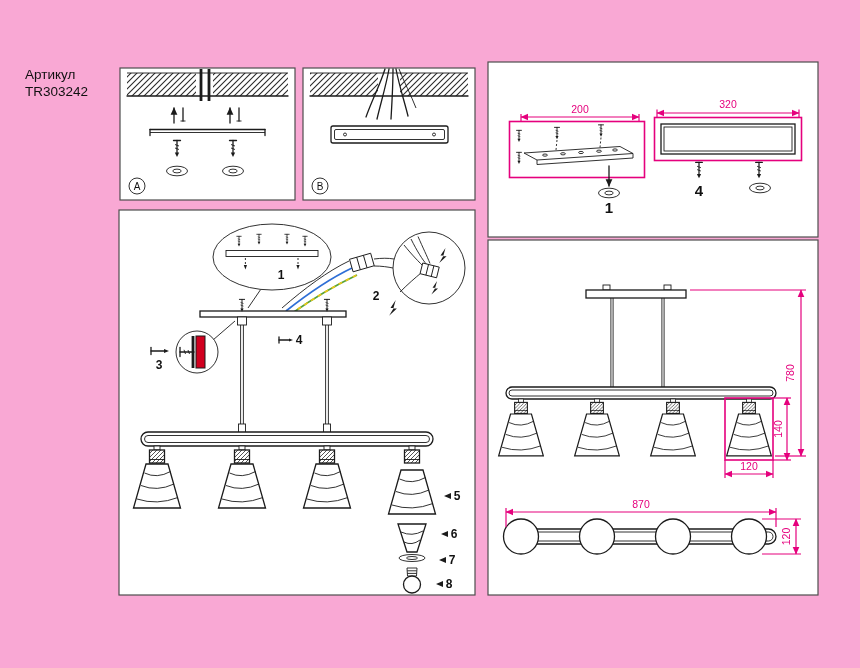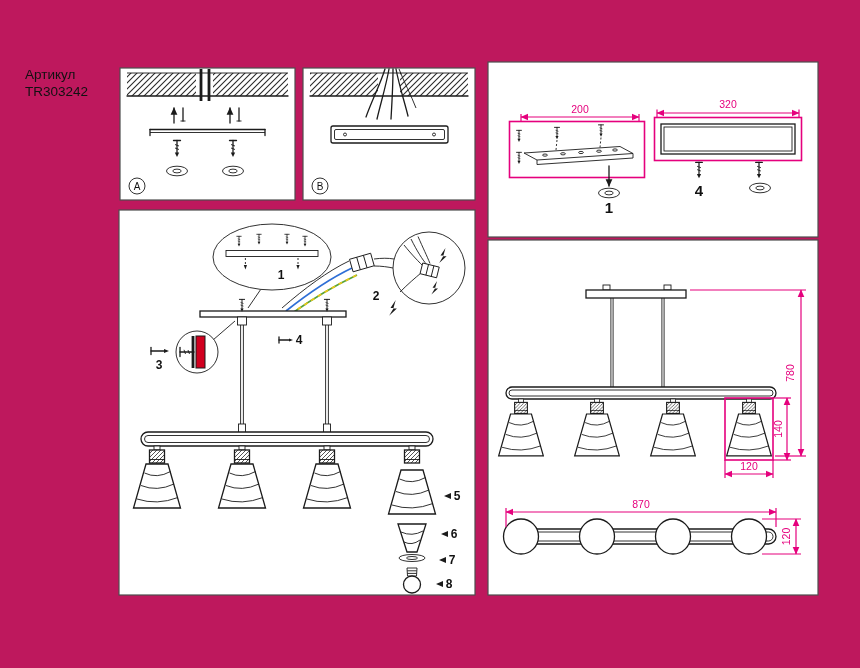--- a/index.html
+++ b/index.html
@@ -1,16 +1,16 @@
 <!DOCTYPE html>
 <html style="--accent: #e5007d; --line: #1b1b1b; --panel-border: #4e4e4e; --detail-red: #d1001f; --wire-blue: #2f6fd6; --wire-green: #58a33a; --wire-yellow: #e8c619;"><head>
 <meta charset="utf-8">
 <style>
   html,body{margin:0;padding:0;background:#ffffff;}
-  .sheet{position:relative;width:860px;height:668px;background:#be185d;overflow:hidden;}
+  .sheet{position:relative;width:860px;height:668px;background:#f9a8d4;overflow:hidden;}
   svg text{font-family:"Liberation Sans", sans-serif;}
   .panel{fill:#fff;stroke:var(--panel-border,#4e4e4e);stroke-width:1.2;}
   .ln{stroke:#1b1b1b;stroke-width:1.3;fill:none;stroke-linecap:round;}
   .lnh{stroke:#1b1b1b;stroke-width:2.8;fill:none;}
   .lnt{stroke:#1b1b1b;stroke-width:0.9;fill:none;}
   .fw{fill:#fff;stroke:#1b1b1b;stroke-width:1.3;}
   .fwt{fill:#fff;stroke:#1b1b1b;stroke-width:0.9;}
   .fb{fill:#1b1b1b;stroke:none;}
   .dim{stroke:var(--accent,#e5007d);stroke-width:1.2;fill:none;}
   .dimbox{stroke:var(--accent,#e5007d);stroke-width:1.6;fill:none;}

